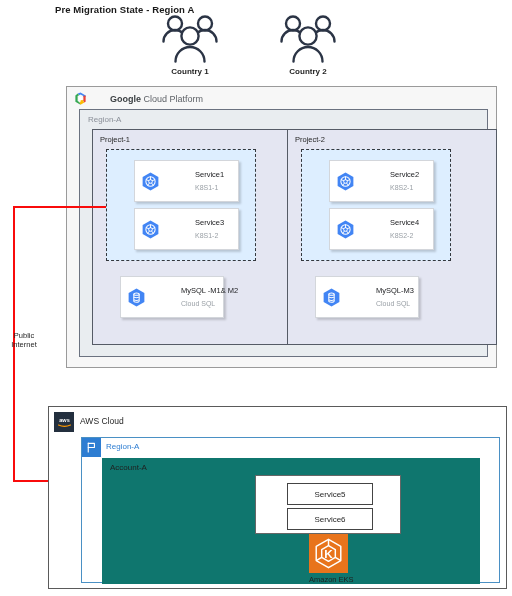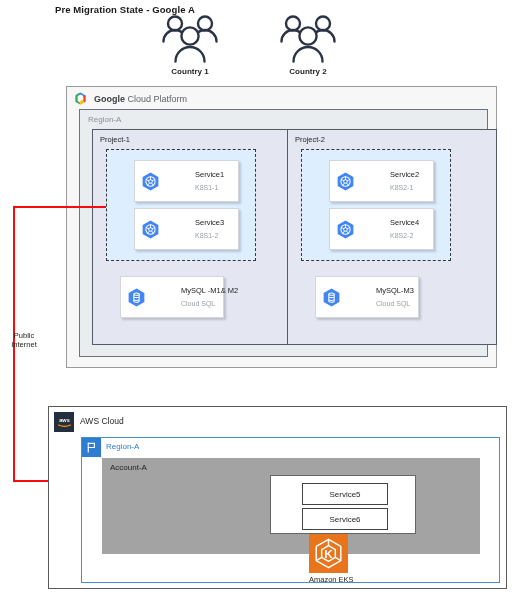--- a/index.html
+++ b/index.html
@@ -47,21 +47,21 @@
     left: 66px; top: 86px;
     width: 431px; height: 282px;
     border: 1px solid #9a9a9a;
     background: #f7f7f7;
   }
   #gcp-header {
     position: absolute;
     left: 6px; top: 4px;
     display: flex;
     align-items: center;
-    gap: 6px;
+    gap: 22px;
   }
   #gcp-title {
     font-size: 9px;
     color: #5f6368;
     white-space: nowrap;
   }
   #gcp-title b { color: #3c4043; }
 
   
   #gcp-region {
@@ -186,34 +186,34 @@
     position: absolute;
     left: 24px; top: 4px;
     font-size: 8px;
     color: #2d7dd2;
     white-space: nowrap;
   }
 
   
   #aws-account {
     left: 20px; top: 20px;
-    width: 378px; height: 96px;
-    background: #a3a3a3;
+    width: 378px; height: 126px;
+    background: #0f766e;
   }
   #aws-account-label {
     position: absolute;
     left: 8px; top: 5px;
     font-size: 8px;
     color: #1f1f1f;
     white-space: nowrap;
   }
 
   
   #eks-services {
-    left: 168px; top: 17px;
+    left: 153px; top: 17px;
     width: 146px; height: 59px;
     border: 1px solid #666666;
     background: #ffffff;
     padding-left: 33px;
   }
   .eks-service {
     position: absolute;
     left: 31px;
     width: 84px; height: 20px;
     border: 1px solid #444444;
@@ -240,21 +240,21 @@
     color: #1f1f1f;
     margin-top: 2px;
     white-space: nowrap;
   }
 </style>
 </head>
 <body>
 
 <div id="canvas">
 
-  <div class="abs" id="diagram-title">Pre Migration State - Google A</div>
+  <div class="abs" id="diagram-title">Pre Migration State - Region A</div>
 
   <div class="abs country-group" style="left:145px; top:14px;">
     <svg class="country-icon" viewBox="0 0 70 52">
       <g fill="none" stroke="#2b3445" stroke-width="2.4" stroke-linecap="round" stroke-linejoin="round">
         <circle cx="20" cy="9.5" r="7"></circle>
         <path d="M8.5 27.5 a11.5 11.5 0 0 1 23 0"></path>
         <circle cx="50" cy="9.5" r="7"></circle>
         <path d="M38.5 27.5 a11.5 11.5 0 0 1 23 0"></path>
         <circle cx="35" cy="22" r="8.6" fill="#ffffff"></circle>
         <path d="M20.5 47.5 a14.5 14.5 0 0 1 29 0" fill="#ffffff"></path>

